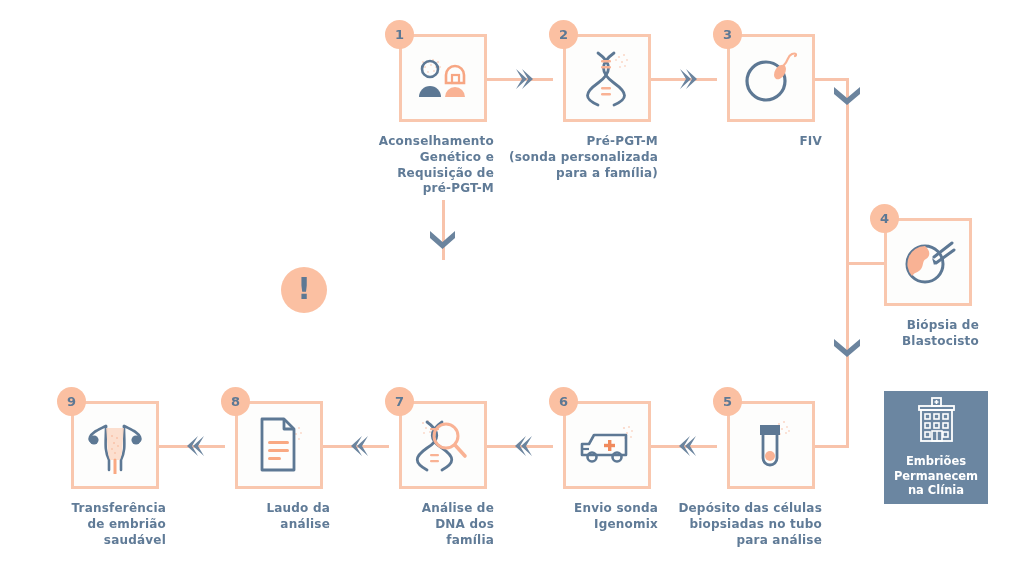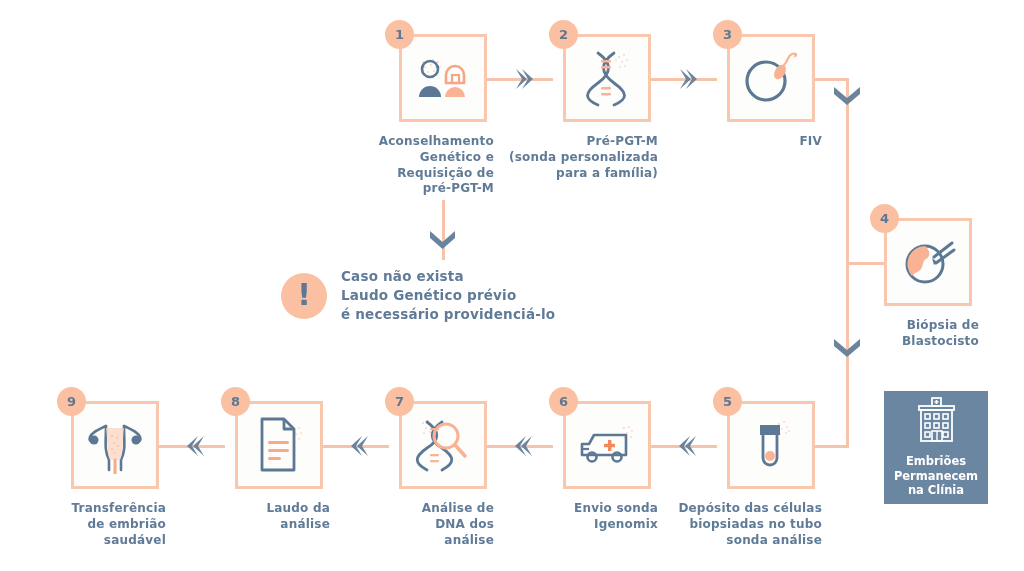--- a/index.html
+++ b/index.html
@@ -326,21 +326,21 @@
             <circle cx="44" cy="15" r="0.9" fill="#f7a683"></circle>
         </g>
         <rect x="15" y="9" width="20" height="10" fill="#5d7894"></rect>
         <path d="M18 19 L18 42 A7 7 0 0 0 32 42 L32 19" fill="none" stroke="#5d7894" stroke-width="2.8" stroke-linejoin="round"></path>
         <circle cx="25" cy="40" r="5" fill="#f9b294"></circle>
       </svg>
     </div>
     <div class="badge">5</div>
     <div class="node-label">Depósito das células
 biopsiadas no tubo
-sonda análise</div>
+para análise</div>
   </div>
 
   <div class="node" style="left:563px; top:401px;">
     <div class="node-box"></div>
     <div class="node-icon">
       <svg width="62" height="46" viewBox="0 0 62 46">
         <g opacity="0.45">
           <circle cx="48" cy="6" r="1.1" fill="#f7a683"></circle>
             <circle cx="53" cy="5" r="1" fill="#f7a683"></circle>
           <circle cx="51" cy="11" r="1" fill="#f7a683"></circle>
@@ -378,21 +378,21 @@
         <rect x="17" y="12" width="9" height="2.3" rx="1.1" fill="#f9b294"></rect>
         <rect x="17" y="38" width="9" height="2.3" rx="1.1" fill="#f9b294"></rect>
         <rect x="17" y="44" width="9" height="2.3" rx="1.1" fill="#f9b294"></rect>
         <circle cx="33" cy="20" r="12" fill="none" stroke="#f9b294" stroke-width="3"></circle>
         <path d="M42 29 L52 40" stroke="#f9b294" stroke-width="3.6" stroke-linecap="round"></path>
       </svg>
     </div>
     <div class="badge">7</div>
     <div class="node-label">Análise de
 DNA dos
-análise</div>
+família</div>
   </div>
 
   <div class="node" style="left:235px; top:401px;">
     <div class="node-box"></div>
     <div class="node-icon">
       <svg width="50" height="60" viewBox="0 0 50 60">
         <g opacity="0.45">
           <circle cx="40" cy="14" r="1.1" fill="#f7a683"></circle>
             <circle cx="45" cy="13" r="1" fill="#f7a683"></circle>
           <circle cx="42" cy="19" r="1" fill="#f7a683"></circle>
@@ -436,23 +436,20 @@
     <div class="badge">9</div>
     <div class="node-label">Transferência
 de embrião
 saudável</div>
   </div>
 
   <div class="warn-wrap" style="left:281px; top:267px;">
     <div class="warn-circle">
       <span>!</span>
     </div>
-    <div class="warn-text">Caso não exista
-Laudo Genético prévio
-é necessário providenciá-lo</div>
   </div>
 
   <div class="clinic" style="left:884px; top:391px;">
     <div>
       <svg width="50" height="46" viewBox="0 0 50 46">
         <rect x="21" y="1" width="9" height="8" fill="none" stroke="#ffffff" stroke-width="1.8"></rect>
         <path d="M25.5 3 L25.5 7 M23.5 5 L27.5 5" stroke="#ffffff" stroke-width="1.6"></path>
         <rect x="8" y="9" width="35" height="4" fill="none" stroke="#ffffff" stroke-width="1.8"></rect>
         <rect x="10" y="13" width="31" height="31" fill="none" stroke="#ffffff" stroke-width="1.8"></rect>
         <rect x="14" y="17" width="5" height="5" fill="none" stroke="#ffffff" stroke-width="1.6"></rect>

